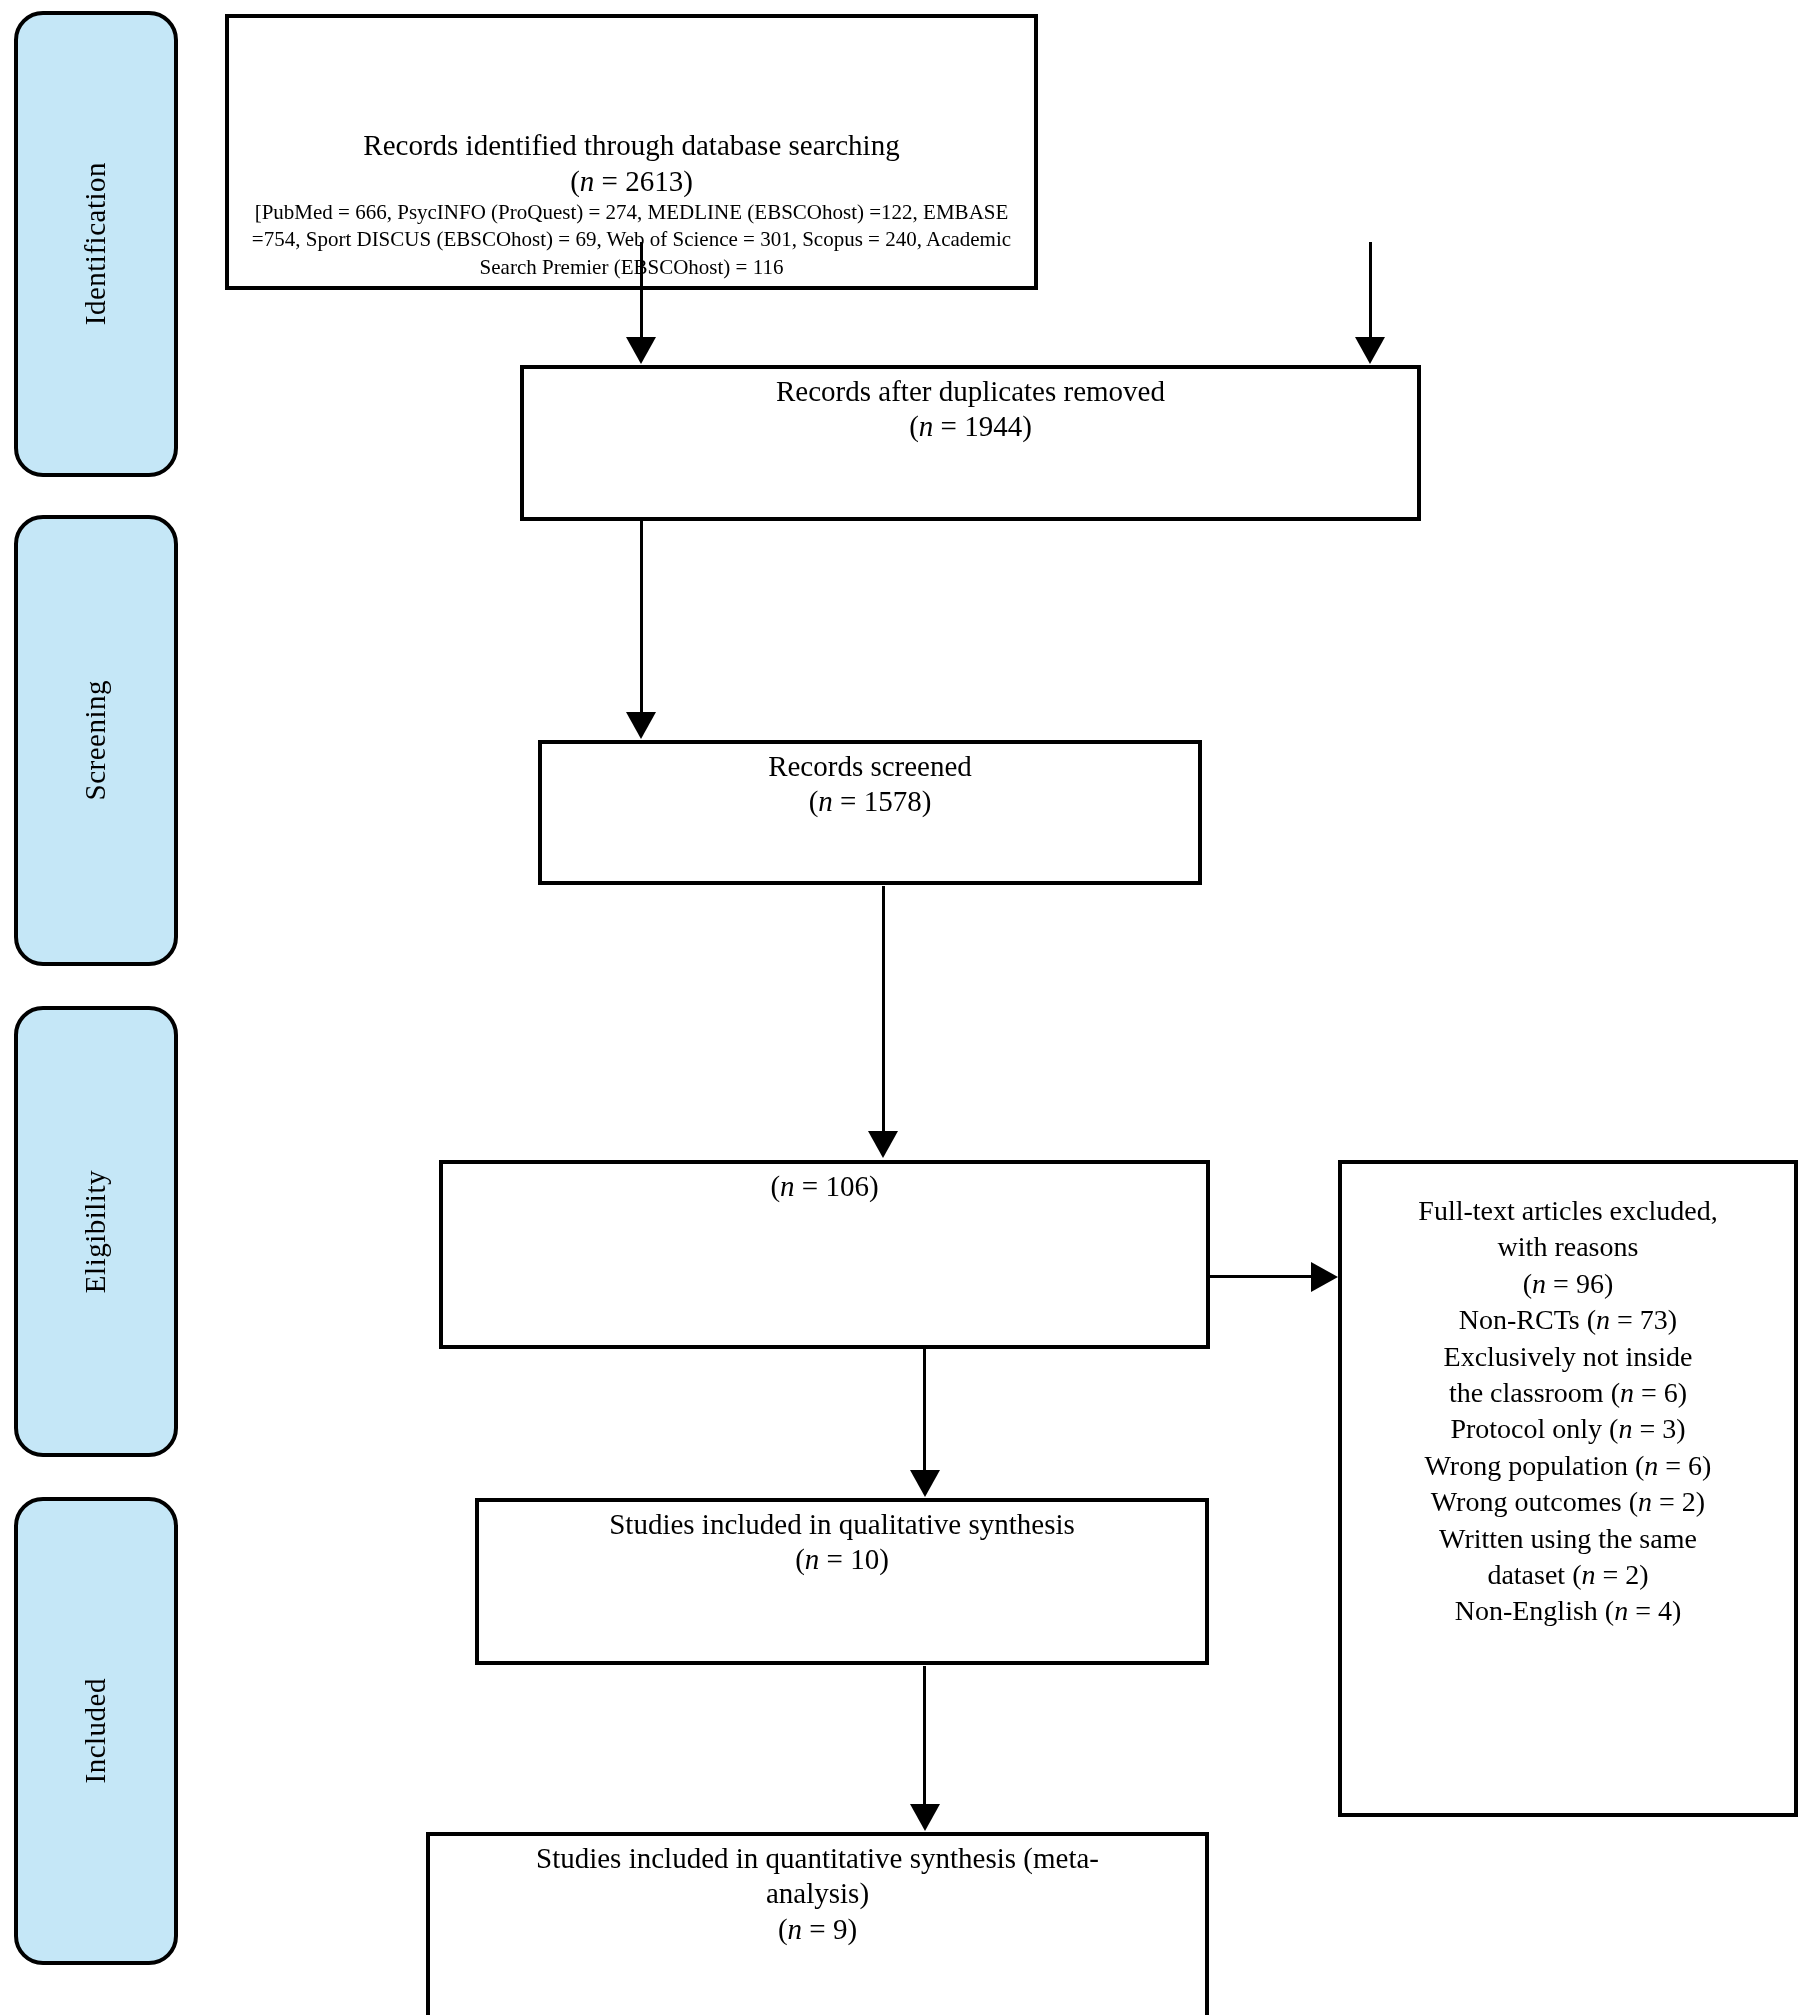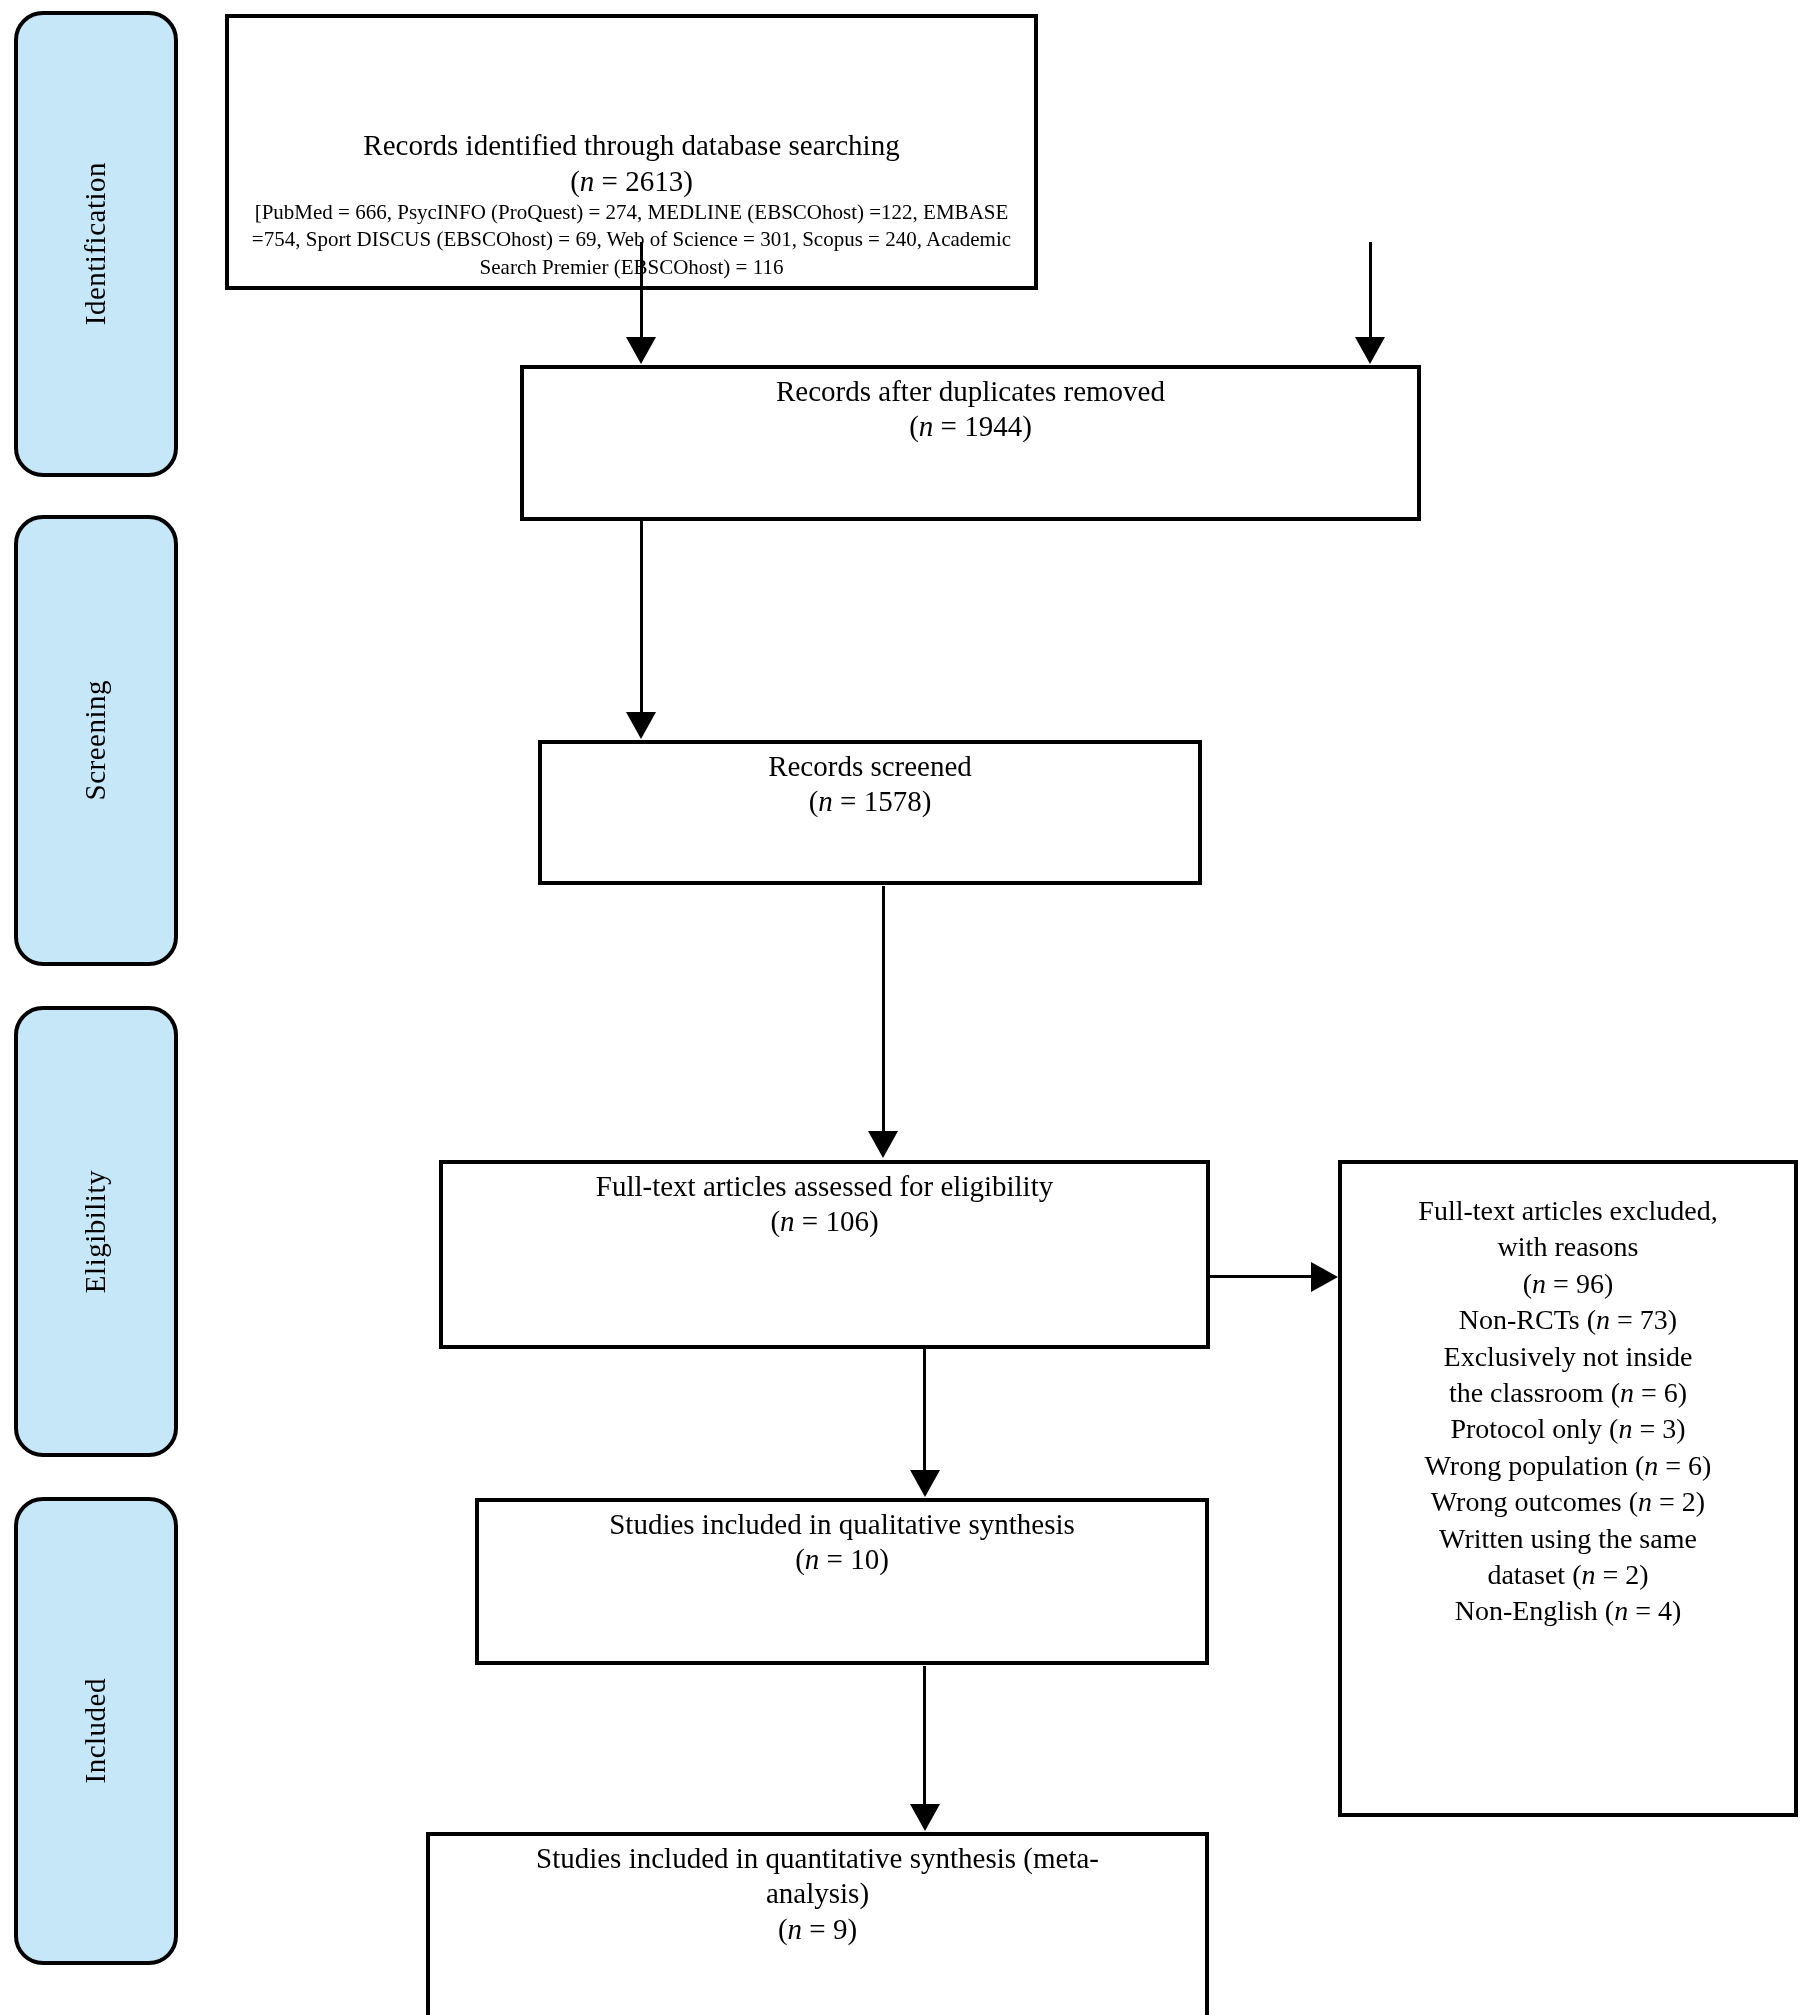--- a/index.html
+++ b/index.html
@@ -139,21 +139,20 @@
 
   <div class="node" style="left:538px; top:740px; width:664px; height:145px;">
     <div class="line">Records screened</div>
     <div class="n">(<i>n</i>&nbsp;= 1578)</div>
   </div>
 
   <div class="vline" style="left:882px; top:886px; width:3.4px; height:247px;"></div>
   <div class="arrow-down" style="left:868px; top:1131px;"></div>
 
   <div class="node" style="left:439px; top:1160px; width:771px; height:189px;">
-    <div class="line">Full-text articles assessed for eligibility</div>
     <div class="n">(<i>n</i>&nbsp;= 106)</div>
   </div>
 
   <div class="hline" style="left:1208px; top:1275px; width:111px;"></div>
   <div class="arrow-right" style="left:1311px; top:1262px;"></div>
 
   <div class="node" style="left:1338px; top:1160px; width:460px; height:657px; justify-content:flex-start; padding-top:29px;">
     <div class="reasons">Full-text articles excluded,</div>
     <div class="reasons">with reasons</div>
     <div class="reasons">(<i>n</i>&nbsp;= 96)</div>

